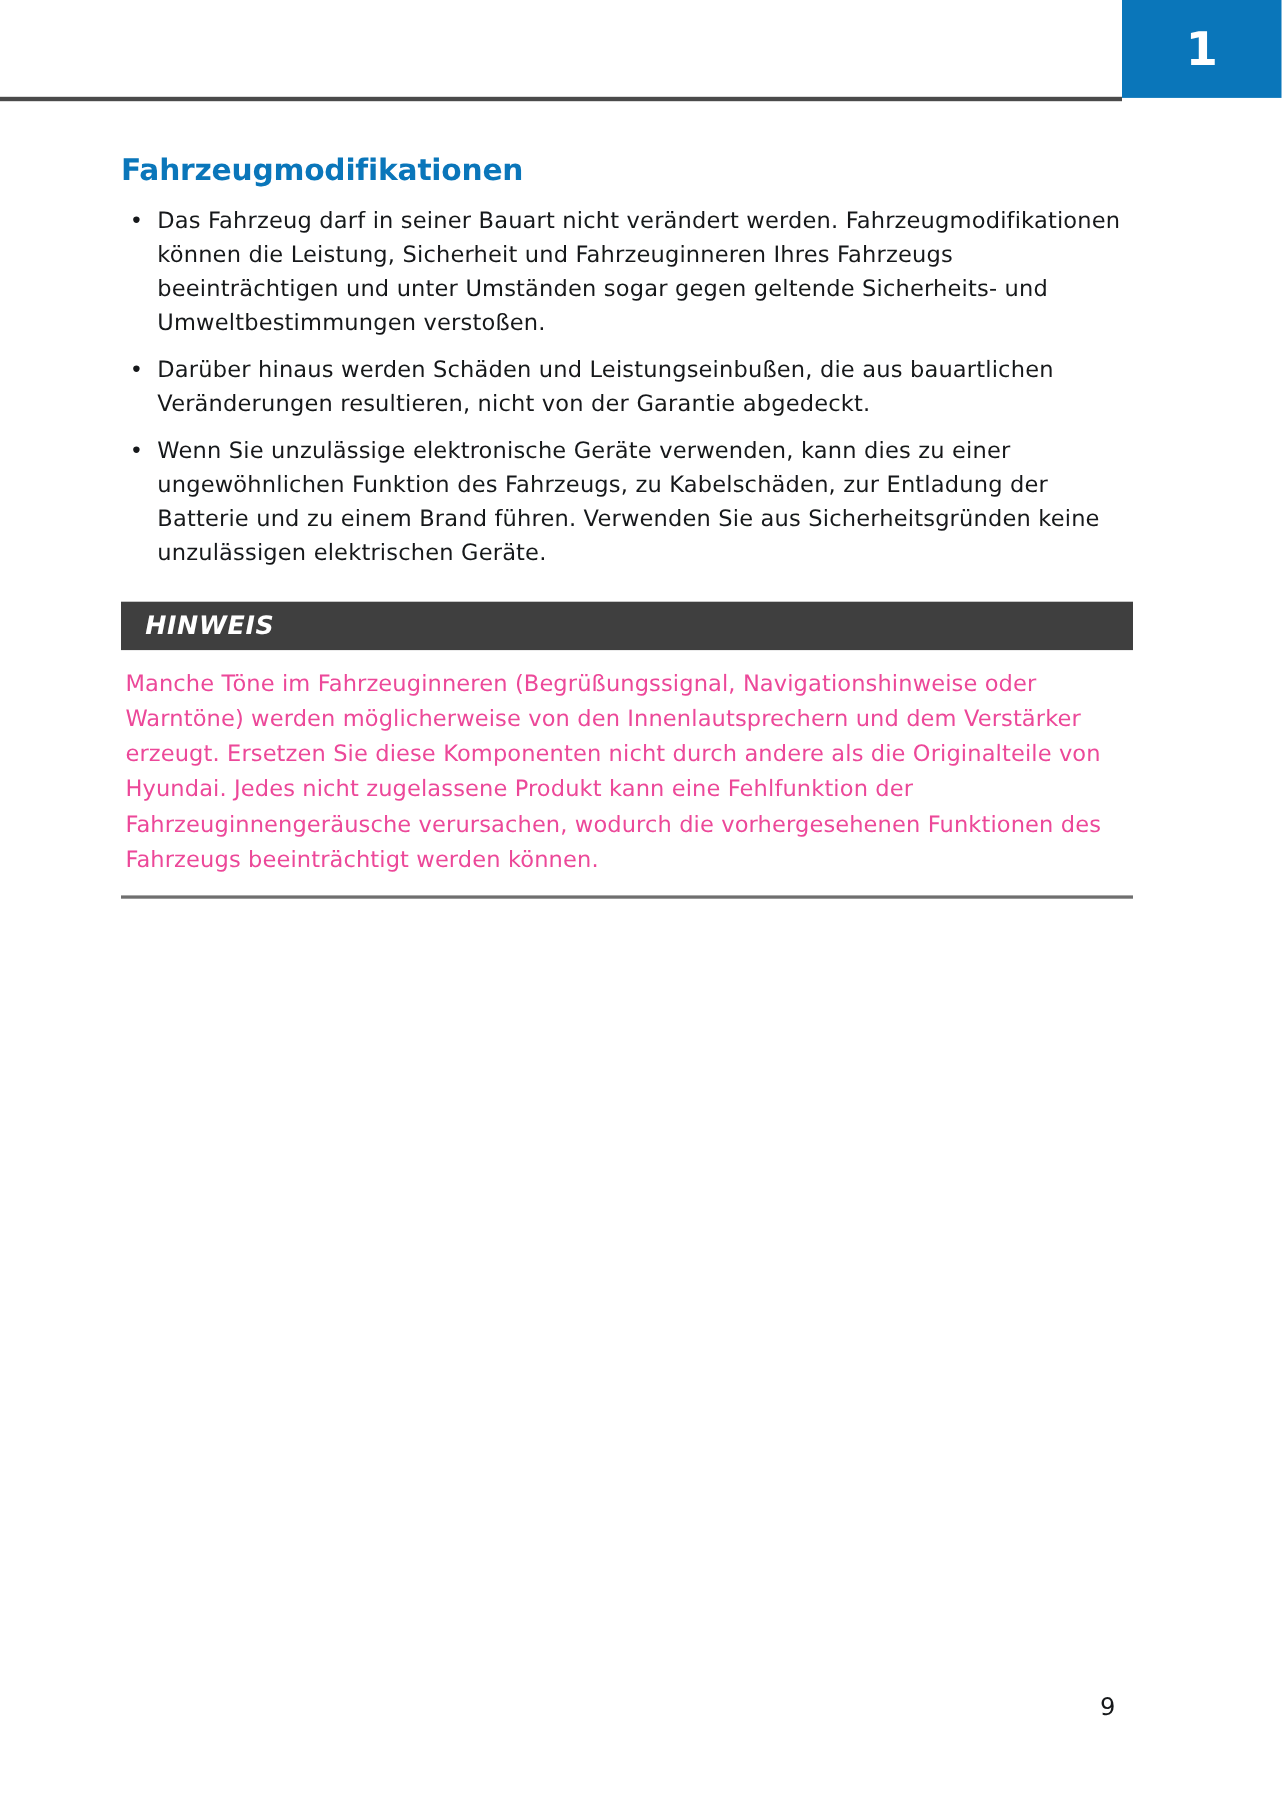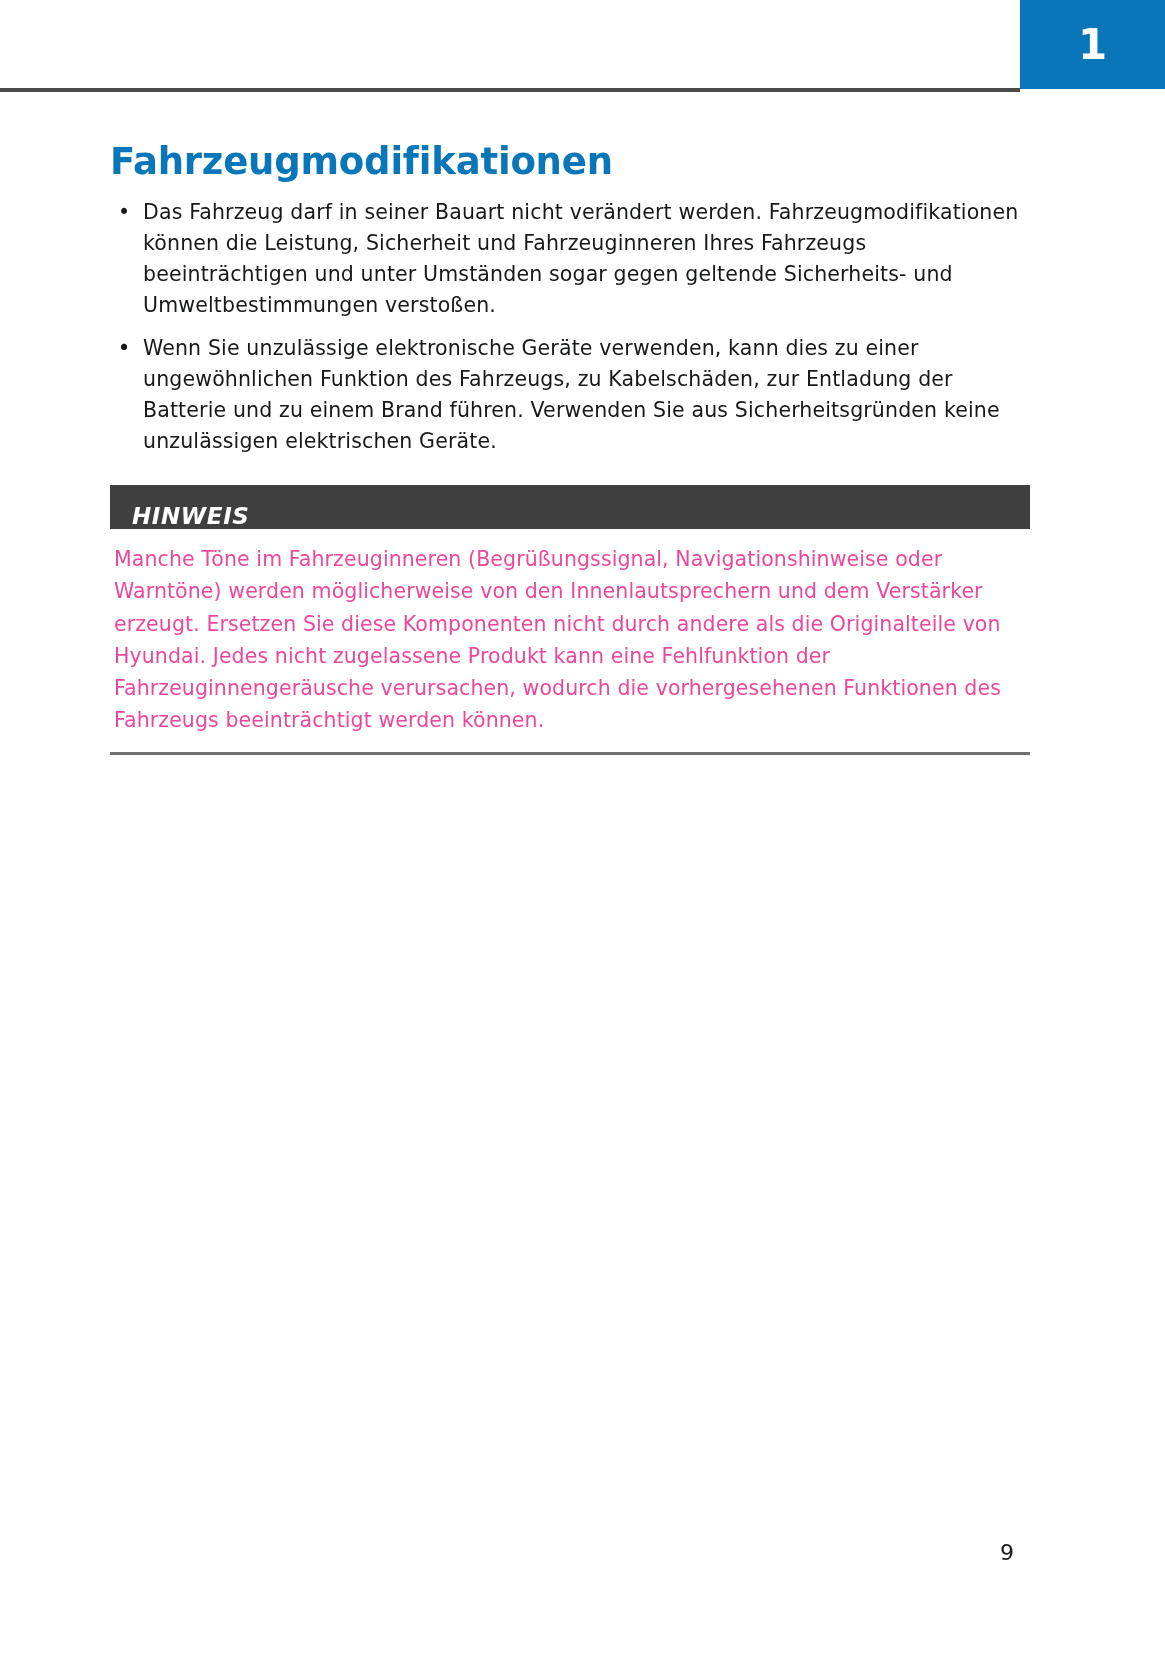--- a/index.html
+++ b/index.html
@@ -50,21 +50,21 @@
 
   
   .content {
     position: absolute;
     top: 140px;
     left: 110px;
     width: 920px;
   }
   h1.doc-title {
     margin: 0 0 14px 0;
-    font-size: 37px;
+    font-size: 27px;
     font-weight: bold;
     color: #0a76ba;
     letter-spacing: -0.2px;
     font-family: "DejaVu Sans", sans-serif;
   }
 
   ul.bullets {
     list-style: none;
     margin: 0;
     padding: 0;
@@ -92,21 +92,21 @@
   }
 
   
   .notice {
     margin-top: 28px;
   }
   .notice-header {
     background: #3f3f3f;
     height: 44px;
     display: flex;
-    align-items: flex-end;
+    align-items: center;
     padding-left: 22px;
     box-sizing: border-box;
   }
   .notice-header-label {
     color: #ffffff;
     font-size: 23px;
     font-weight: bold;
     font-style: italic;
     letter-spacing: 0.6px;
     font-family: "DejaVu Sans", sans-serif;
@@ -149,20 +149,21 @@
 
   <h1 class="doc-title">Fahrzeugmodifikationen</h1>
 
   <ul class="bullets">
     <li>
       <span class="bullet-dot">•</span>
       <span>Das Fahrzeug darf in seiner Bauart nicht verändert werden. Fahrzeugmodifikationen können die Leistung, Sicherheit und Fahrzeuginneren Ihres Fahrzeugs beeinträchtigen und unter Umständen sogar gegen geltende Sicherheits- und Umweltbestimmungen verstoßen.</span>
     </li>
     <li>
       <span class="bullet-dot">•</span>
+      <span>Darüber hinaus werden Schäden und Leistungseinbußen, die aus bauartlichen Veränderungen resultieren, nicht von der Garantie abgedeckt.</span>
     </li>
     <li>
       <span class="bullet-dot">•</span>
       <span>Wenn Sie unzulässige elektronische Geräte verwenden, kann dies zu einer ungewöhnlichen Funktion des Fahrzeugs, zu Kabelschäden, zur Entladung der Batterie und zu einem Brand führen. Verwenden Sie aus Sicherheitsgründen keine unzulässigen elektrischen Geräte.</span>
     </li>
   </ul>
 
   <div class="notice">
     <div class="notice-header">
       <span class="notice-header-label">HINWEIS</span>

